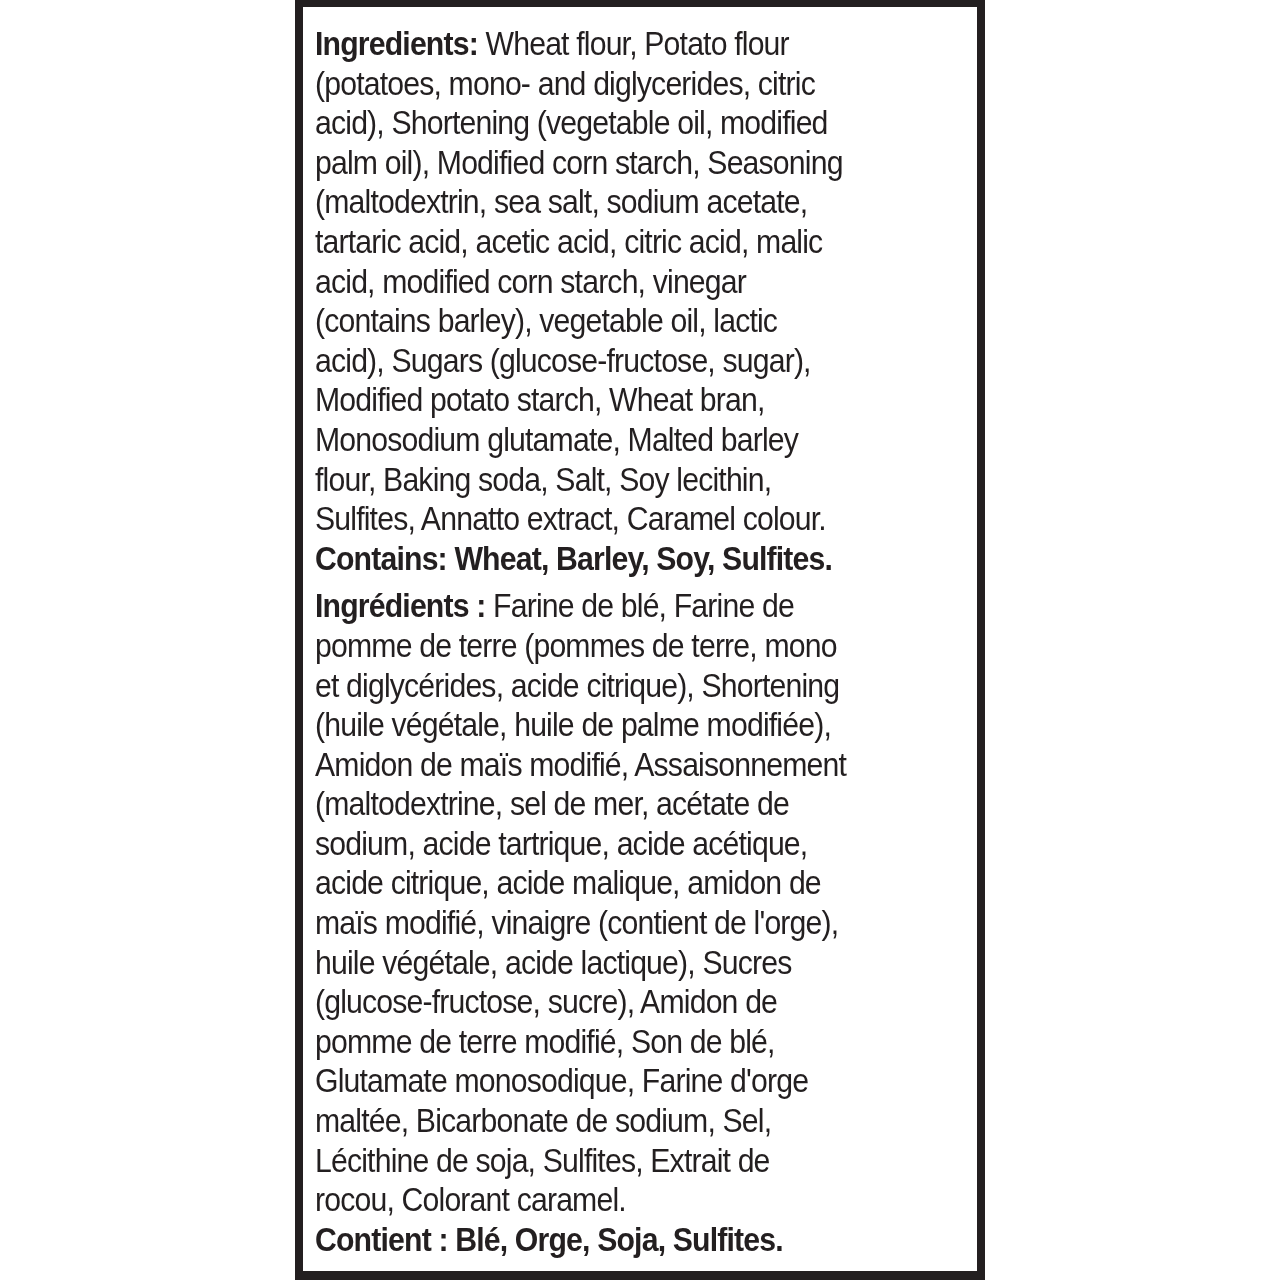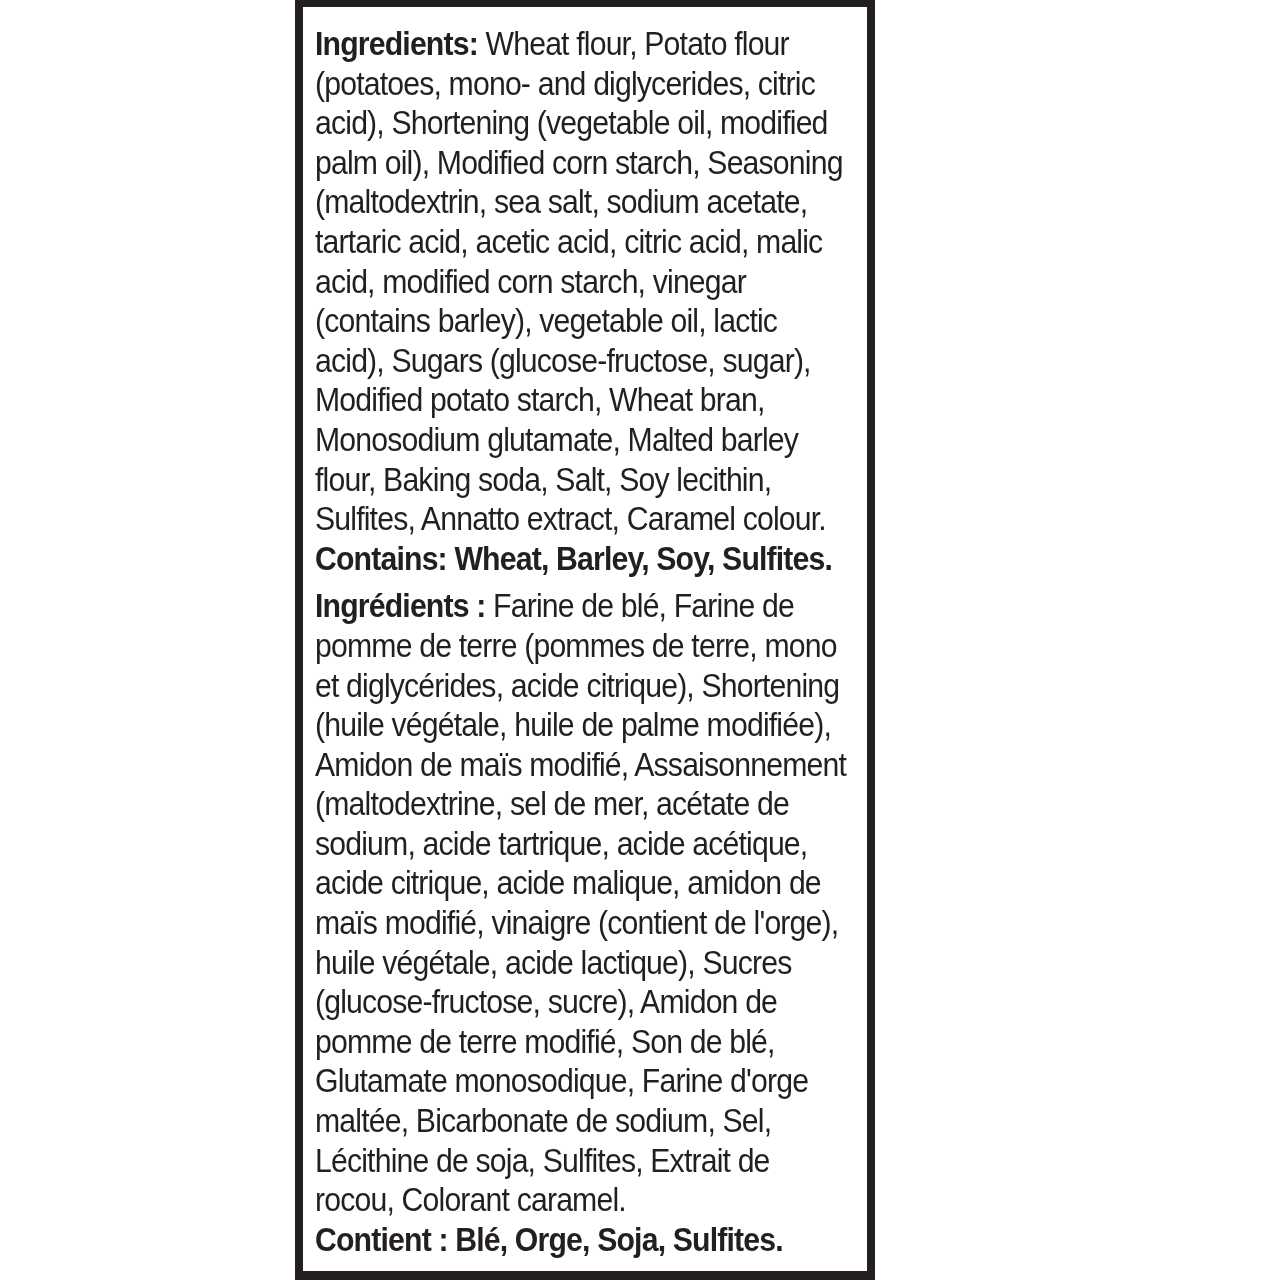--- a/index.html
+++ b/index.html
@@ -1,20 +1,20 @@
 <!DOCTYPE html>
 <html><head>
 <meta charset="utf-8">
 <style>
   html, body { margin: 0; padding: 0; background: #ffffff; }
   body { width: 1280px; height: 1280px; position: relative; overflow: hidden; }
   .label {
     position: absolute;
     left: 295px; top: 0px;
-    width: 580px; height: 1280px;
+    width: 690px; height: 1280px;
     box-sizing: border-box;
     border-left: 8px solid #231f20;
     border-right: 8px solid #231f20;
     border-top: 7px solid #231f20;
     border-bottom: 9px solid #231f20;
     background: #ffffff;
   }
   .content {
     position: absolute;
     left: 12px; top: 18px;

